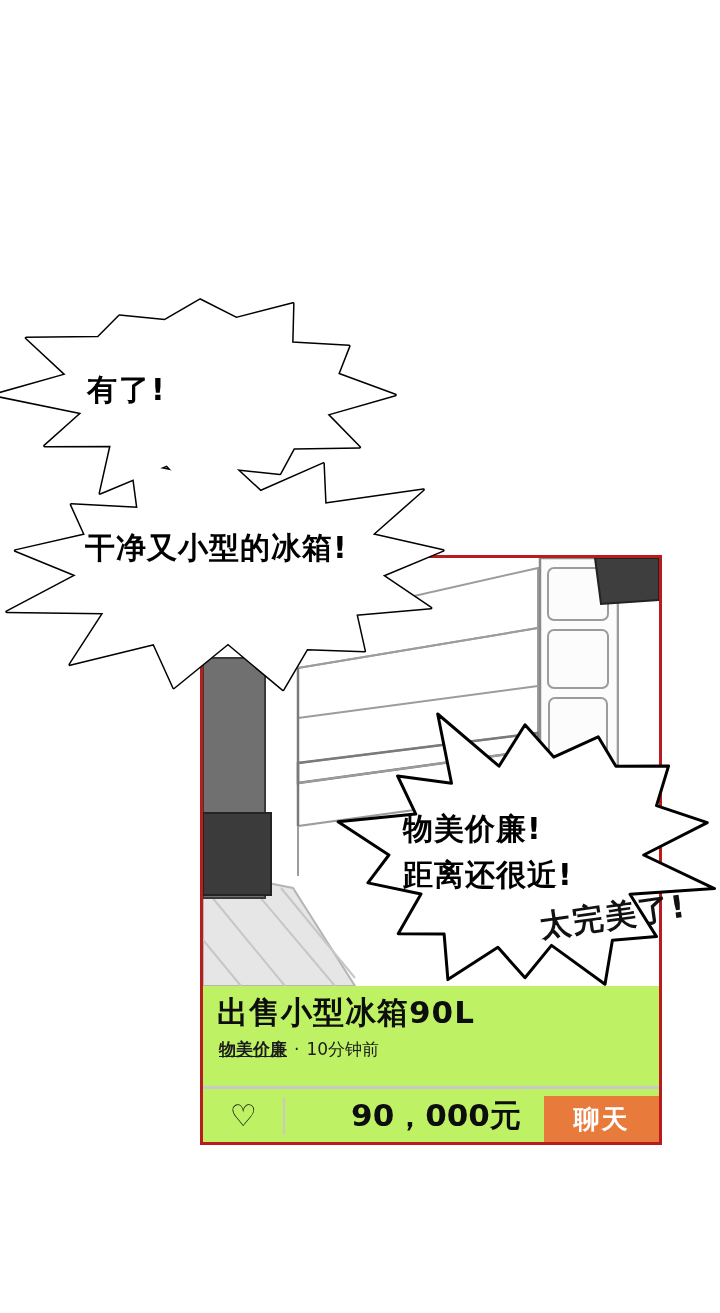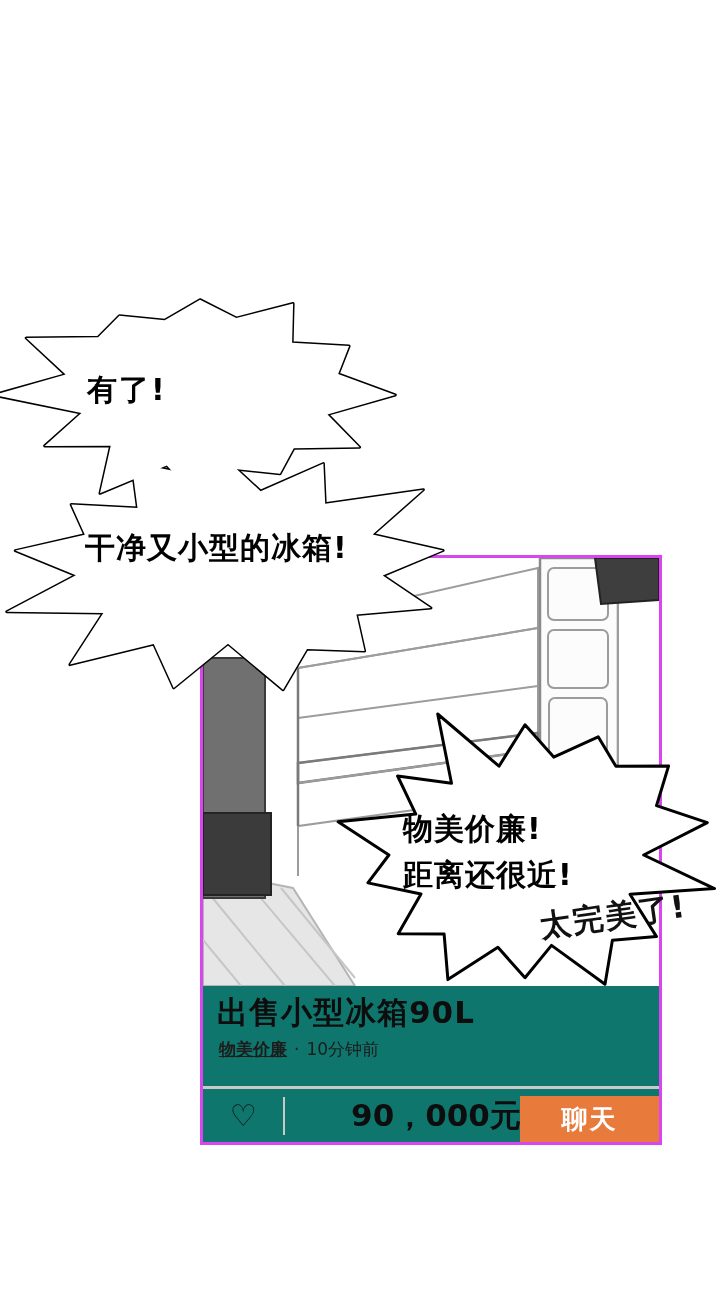--- a/index.html
+++ b/index.html
@@ -10,21 +10,21 @@
     position:relative;
     overflow:hidden;
     color:#111;
   }
   .stage { position:absolute; left:0; top:0; width:720px; height:1313px; }
 
   
   .card {
     position:absolute; left:200px; top:555px;
     width:462px; height:590px;
-    background:#0f766e; border:3px solid #d946ef;
+    background:#bef264; border:3px solid #b91c1c;
     z-index:1;
   }
   .card-image {
     position:absolute; left:0; top:0; width:456px; height:428px;
     overflow:hidden; background:#fff;
   }
   .card-title {
     position:absolute; left:14px; top:434px;
     font-size:31px; font-weight:bold; letter-spacing:1px; color:#0d0d0d;
     white-space:nowrap;
@@ -48,21 +48,21 @@
     color:#141414; background:none; border:none; cursor:pointer;
     font-family:"DejaVu Sans", sans-serif;
   }
   .vdiv { width:2px; height:38px; background:#c9c9c9; }
   .price {
     flex:1; text-align:center; padding-right:72px;
     font-size:31px; font-weight:bold; color:#0d0d0d; white-space:nowrap;
   }
   .chat-btn {
     position:absolute; right:0; bottom:0;
-    width:139px; height:46px;
+    width:115px; height:46px;
     background:#e87a3c; color:#fff;
     font-size:26px; font-weight:bold; letter-spacing:2px;
     display:flex; align-items:center; justify-content:center;
     border:none; cursor:pointer;
     font-family:"DejaVu Sans", sans-serif;
   }
 
   
   .bubble-svg {
     position:absolute; left:0; top:0; width:720px; height:1313px;

